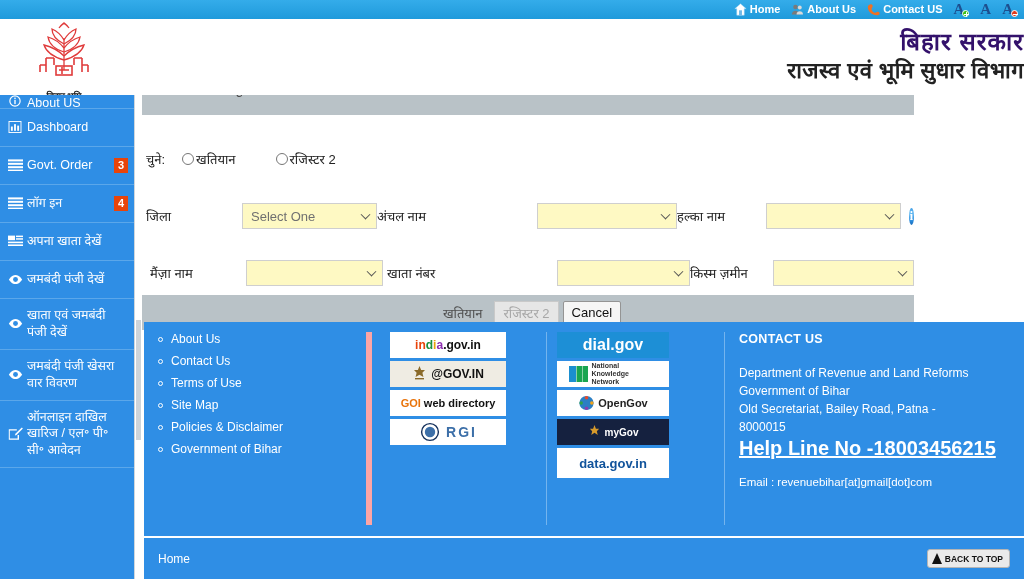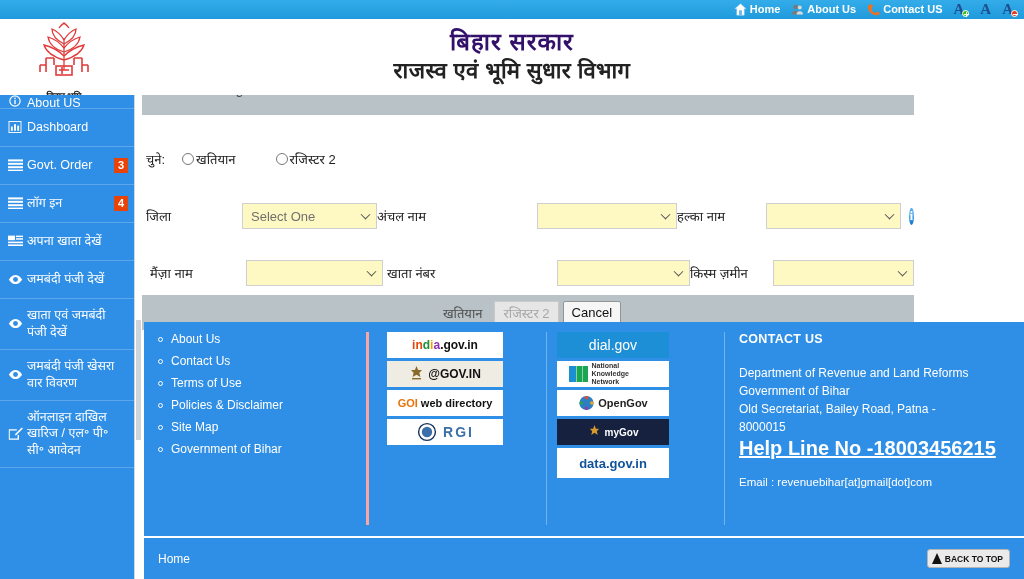--- a/index.html
+++ b/index.html
@@ -50,21 +50,21 @@
   
   .header {
     position: absolute; top: 19px; left: 0; width: 1024px; height: 82px;
     background: #ffffff; border-bottom: 1px solid #d8d8d8;
   }
   .logo-wrap { position: absolute; left: 18px; top: 3px; width: 92px; text-align: center; }
   .logo-caption {
     font-size: 9px; color: #1a1a1a; font-weight: bold; margin-top: 1px;
     font-family: "Liberation Sans", sans-serif;
   }
-  .header-titles { position: absolute; left: 0; top: 8px; width: 1024px; text-align: center; }
+  .header-titles { position: absolute; left: 0; top: 8px; width: 1024px; text-align: right; }
   .title-1 {
     font-size: 24px; font-weight: bold; color: #33116b; letter-spacing: 1px;
     font-family: "Liberation Sans", sans-serif; line-height: 1.25;
   }
   .title-2 {
     font-size: 22px; font-weight: bold; color: #222222; letter-spacing: .4px;
     font-family: "Liberation Sans", sans-serif; line-height: 1.3;
   }
 
   
@@ -145,21 +145,21 @@
   .btn-normal { background: #f6f6f6; border: 1px solid #949494; color: #101010; border-radius: 2px; }
 
   
   .footer {
     position: absolute; left: 144px; top: 322px; width: 880px; height: 257px;
     background: #2f8ee5; color: #ffffff;
   }
   .footer-top { display: flex; height: 203px; padding-top: 10px; }
   .fcol { position: relative; }
   .fcol-links { width: 222px; padding-left: 14px; }
-  .fcol-logos1 { width: 180px; padding-left: 18px; border-left: 3px solid #fca5a5; }
+  .fcol-logos1 { width: 180px; padding-left: 18px; border-left: 6px solid #fca5a5; }
   .fcol-logos2 { width: 178px; padding-left: 10px; border-left: 1px solid #74b4ee; }
   .fcol-contact { width: 292px; padding-left: 14px; border-left: 1px solid #74b4ee; }
   .flink { display: flex; align-items: center; gap: 8px; font-size: 12px; color: #fff; margin-bottom: 8px; cursor: pointer; }
   .fbullet { width: 5px; height: 5px; border: 1px solid #ffffff; border-radius: 50%; display: inline-block; }
   .logo-badge {
     background: #ffffff; margin-bottom: 3px; height: 26px; width: 112px;
     display: flex; align-items: center; justify-content: center; overflow: hidden; cursor: pointer;
   }
   .logo-badge.wide { width: 116px; }
   .contact-title { font-size: 12.5px; font-weight: bold; letter-spacing: .3px; margin-bottom: 18px; }
@@ -460,25 +460,25 @@
         <div class="flink">
           <span class="fbullet"></span>
           <span>Contact Us</span>
         </div>
         <div class="flink">
           <span class="fbullet"></span>
           <span>Terms of Use</span>
         </div>
         <div class="flink">
           <span class="fbullet"></span>
-          <span>Policies &amp; Disclaimer</span>
+          <span>Site Map</span>
         </div>
         <div class="flink">
           <span class="fbullet"></span>
-          <span>Site Map</span>
+          <span>Policies &amp; Disclaimer</span>
         </div>
         <div class="flink">
           <span class="fbullet"></span>
           <span>Government of Bihar</span>
         </div>
       </div>
 
       <div class="fcol fcol-logos1">
         <div class="logo-badge wide">
           <span style="font-size:12px;font-weight:bold;color:#111;font-family:'Liberation Sans',sans-serif;">
@@ -500,21 +500,21 @@
           <svg width="22" height="20" viewBox="0 0 22 20">
               <circle cx="11" cy="10" r="8.4" fill="none" stroke="#14305c" stroke-width="1.4"></circle>
               <circle cx="11" cy="10" r="5.2" fill="#3c6fa8"></circle>
             </svg>
           <span style="font-size:14px;font-weight:bold;color:#3c6fa8;letter-spacing:2px;margin-left:5px;">RGI</span>
         </div>
       </div>
 
       <div class="fcol fcol-logos2">
         <div class="logo-badge" style="background:#1d8fd6;width:112px;">
-          <span style="font-size:14px;font-weight:normal;color:#fff;">dial.gov</span>
+          <span style="font-size:16px;font-weight:bold;color:#fff;">dial.gov</span>
         </div>
         <div class="logo-badge">
           <svg width="20" height="18" viewBox="0 0 20 18">
               <rect x="0" y="1" width="7" height="16" fill="#1b8fd0"></rect>
               <rect x="7.5" y="1" width="6" height="16" fill="#19a551"></rect>
               <path d="M14 1h5v16h-5z" fill="#19a551"></path>
             </svg>
           <span style="font-size:7px;font-weight:bold;color:#333;line-height:8px;margin-left:3px;max-width:66px;">National Knowledge Network</span>
         </div>
         <div class="logo-badge">

